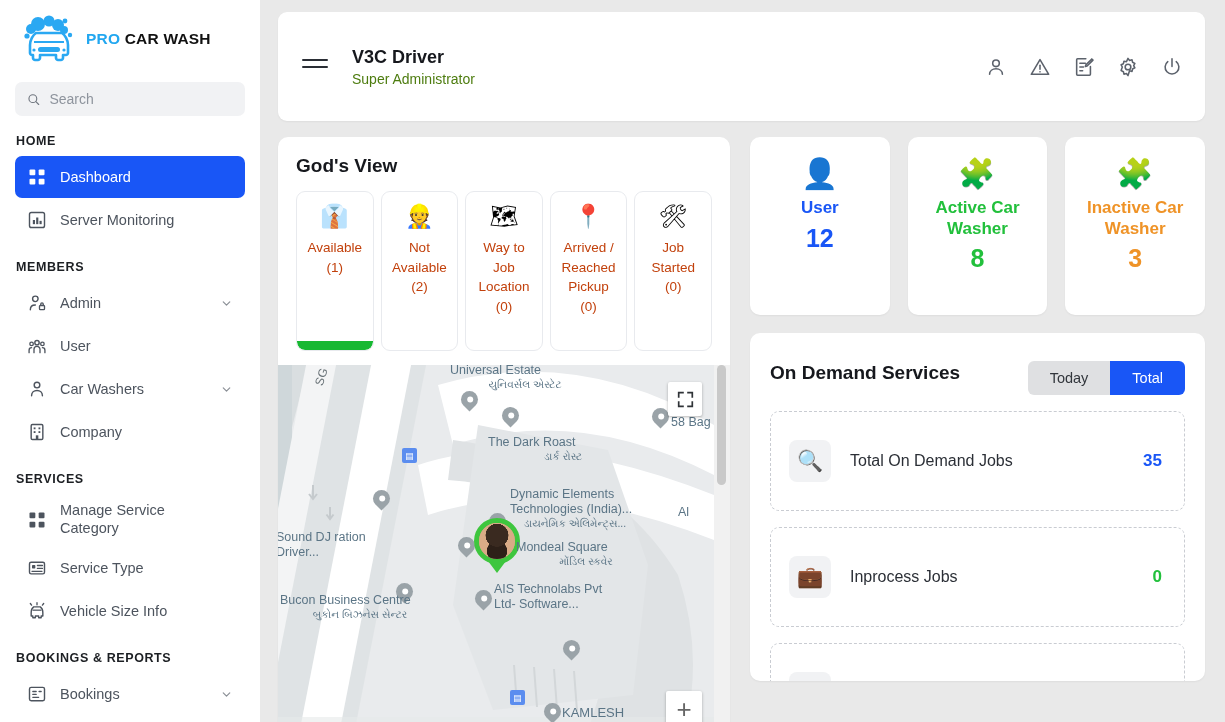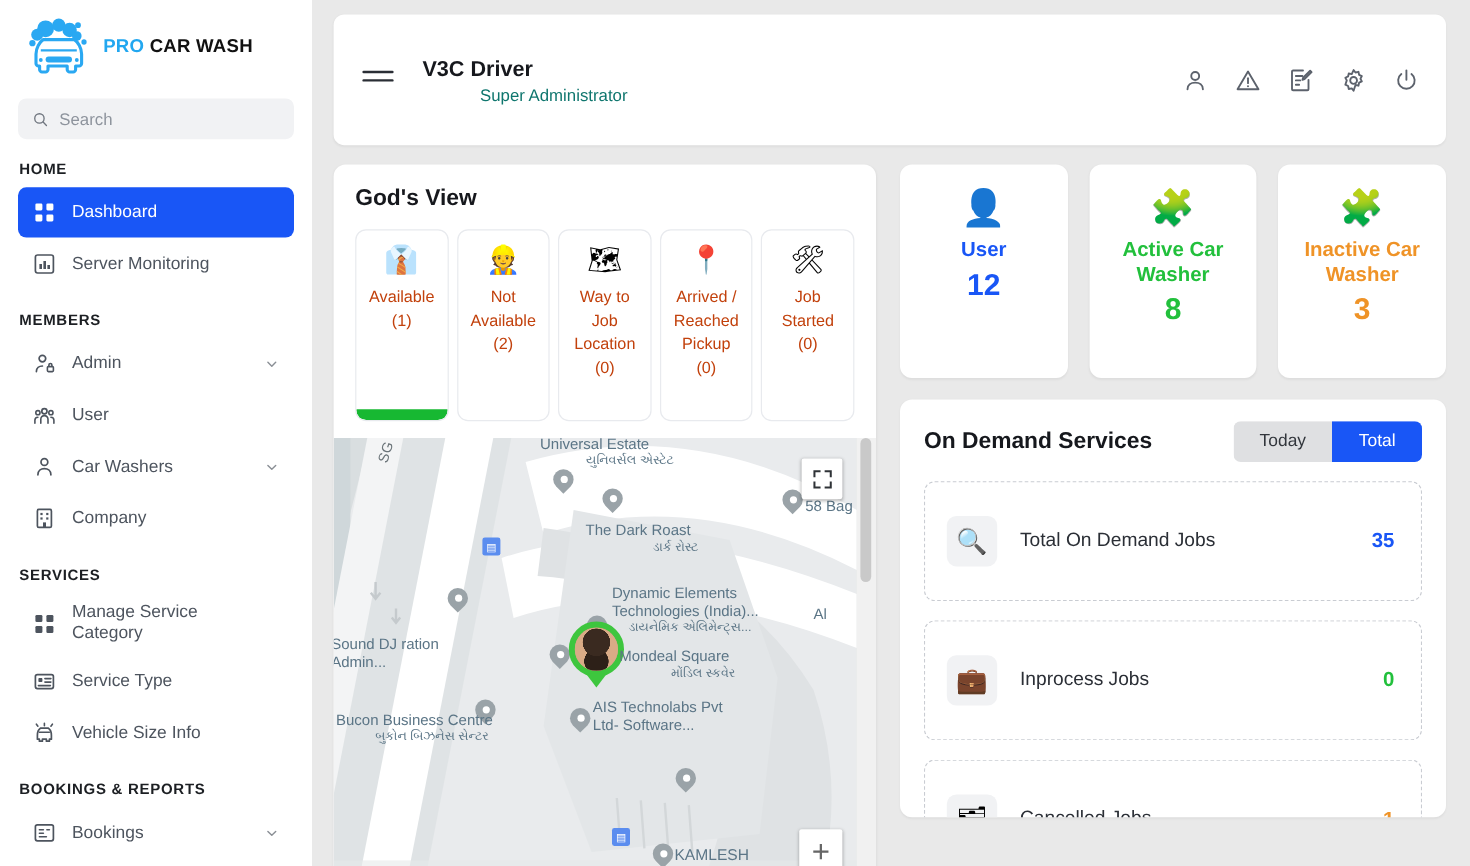--- a/index.html
+++ b/index.html
@@ -49,21 +49,21 @@
   
   #main { flex: 1; height: 722px; padding: 12px 20px 0 18px; overflow: hidden; }
 
   .topbar {
     height: 109px; background: #fff; border-radius: 9px; display: flex;
     align-items: center; padding: 0 22px 0 24px; box-shadow: 0 1px 2px rgba(0,0,0,.05);
   }
   .burger { width: 26px; height: 26px; cursor: pointer; flex: 0 0 26px; margin-right: 24px;}
   .burger span { display: block; height: 2.4px; background: #2a2e35; border-radius: 2px; margin: 5px 0; }
   .topbar-title { font-size: 18px; font-weight: bold; color: #16181d; line-height: 1.25; }
-  .topbar-sub { font-size: 14px; color: #0f766e; margin-top: 3px; margin-left: 48px; }
+  .topbar-sub { font-size: 14px; color: #4d7c0f; margin-top: 3px; }
   .topbar-icons { margin-left: auto; display: flex; align-items: center; gap: 22px; }
   .topbar-icons svg { width: 22px; height: 22px; cursor: pointer; display: block; }
 
   .content { display: flex; gap: 20px; margin-top: 16px; }
   .col-left { width: 452px; flex: 0 0 452px; }
   .col-right { flex: 1; }
 
   .card { background: #fff; border-radius: 10px; box-shadow: 0 1px 2px rgba(0,0,0,.05); }
 
   
@@ -126,21 +126,21 @@
     flex: 1; height: 178px; background: #fff; border-radius: 10px; text-align: center;
     padding-top: 22px; box-shadow: 0 1px 2px rgba(0,0,0,.05);
   }
   .stat-ic { font-size: 30px; line-height: 1; display: block; margin-bottom: 9px; }
   .stat-label { font-size: 17px; font-weight: bold; line-height: 1.22; }
   .stat-val { font-size: 25px; font-weight: bold; margin-top: 5px; }
 
   #ods { margin-top: 18px; padding: 18px 20px 0 20px; height: 348px; overflow: hidden; }
   .ods-head { display: flex; align-items: center; }
   .ods-title { font-size: 19px; font-weight: bold; color: #16181d; }
-  .toggle { margin-left: auto; display: flex; border-radius: 6px; overflow: hidden; }
+  .toggle { margin-left: auto; display: flex; border-radius: 6px; overflow: hidden; margin-top: 10px; }
   .toggle div { padding: 9px 22px; font-size: 14.5px; cursor: pointer; }
   .toggle .off { background: #dfe0e2; color: #32363c; }
   .toggle .on { background: #1956f6; color: #fff; font-weight: 500; }
 
   .job-row {
     margin-top: 16px; height: 100px; border: 1px dashed #c9ccd2; border-radius: 9px;
     display: flex; align-items: center; padding: 0 22px 0 18px; cursor: pointer;
   }
   .job-ic {
     width: 42px; height: 42px; flex: 0 0 42px; background: #f1f2f4; border-radius: 8px;
@@ -466,21 +466,21 @@
               <span class="guj">મોંડિલ સ્કવેર</span>
             </div>
             <div class="map-label" style="left:216px;top:217px;width:125px">
               <span>AIS Technolabs Pvt Ltd- Software...</span>
             </div>
             <div class="map-label" style="left:2px;top:228px;width:160px">
               <span>Bucon Business Centre</span>
               <span class="guj">બુકોન બિઝનેસ સેન્ટર</span>
             </div>
             <div class="map-label" style="left:-2px;top:165px;width:120px">
-              <span>Sound DJ ration Admin...</span>
+              <span>Sound DJ ration Driver...</span>
             </div>
             <div class="map-label" style="left:393px;top:50px;width:60px">
               <span>58 Bag</span>
             </div>
             <div class="map-label" style="left:400px;top:140px;width:40px">
               <span>Al</span>
             </div>
             <div class="map-label" style="left:284px;top:340px;width:110px;font-size:13px">KAMLESH</div>
 
             <div class="map-fs">

